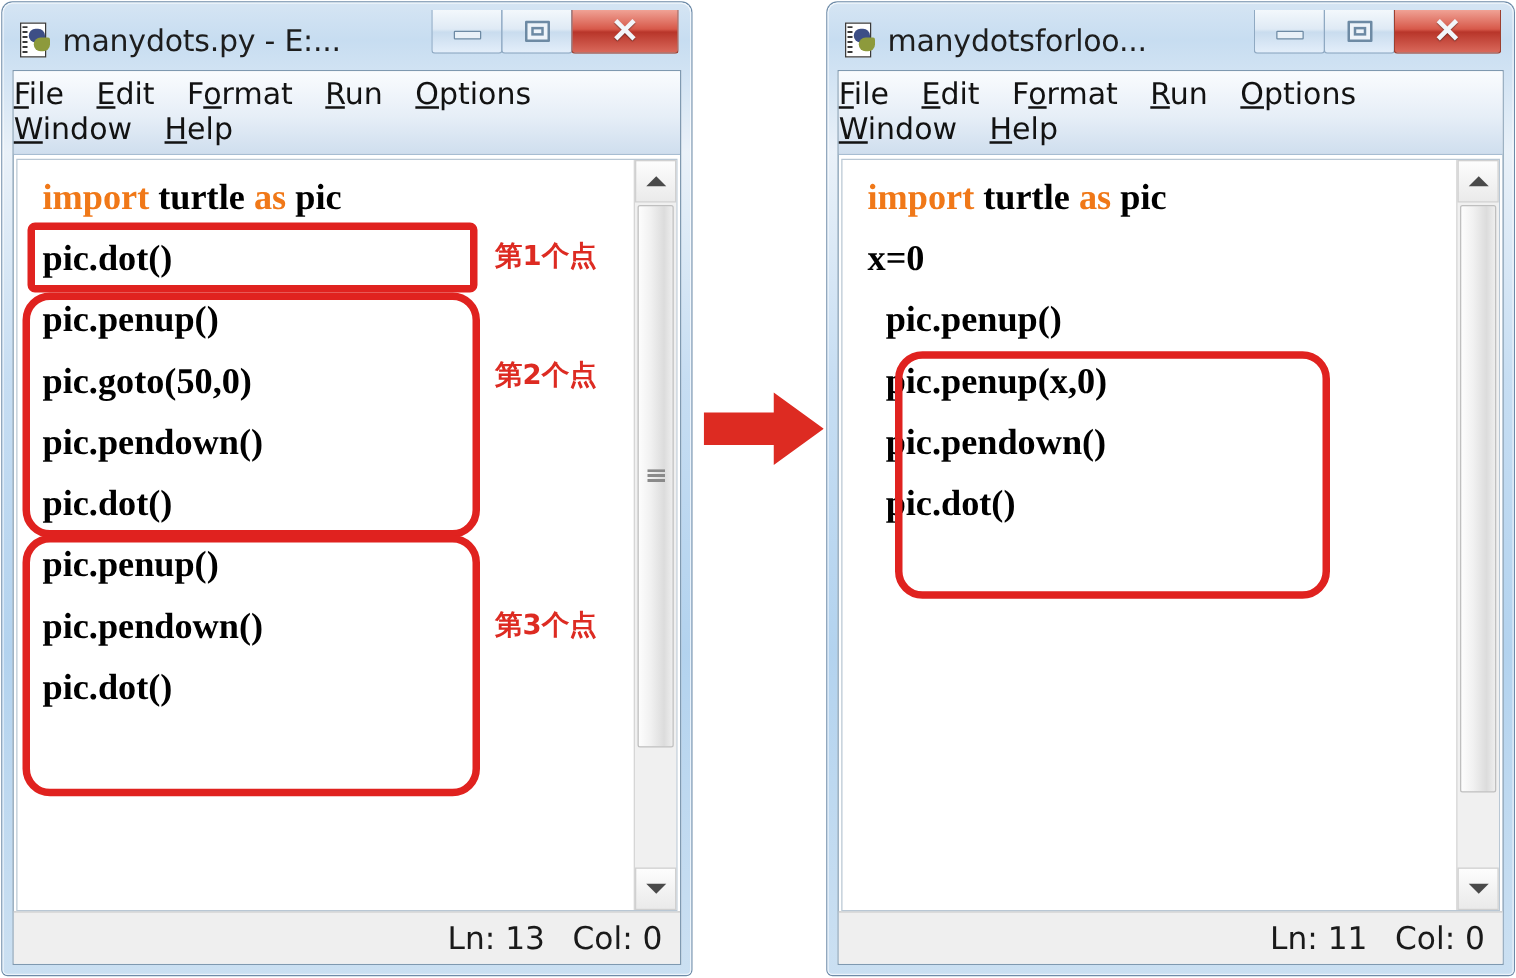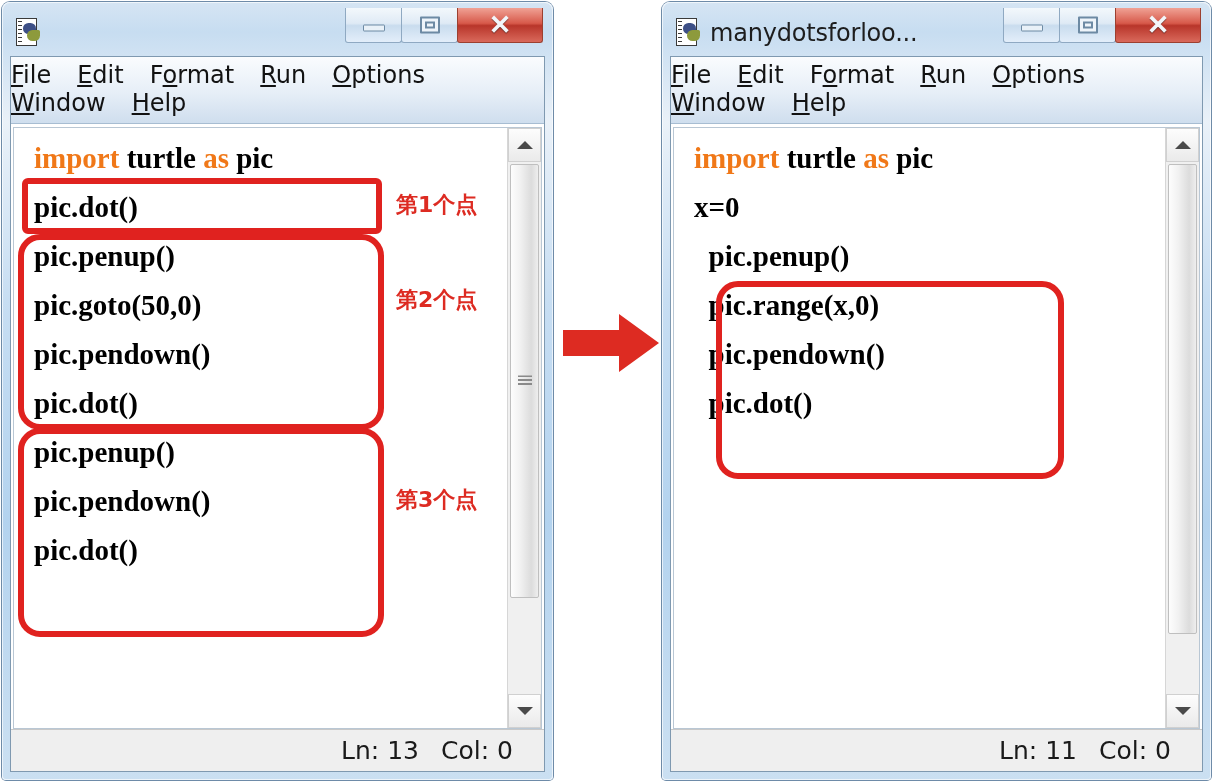--- a/index.html
+++ b/index.html
@@ -235,21 +235,21 @@
 
   
   .statusbar {
     flex: 0 0 auto;
     height: 42px;
     background: #efefef;
     border-top: 1px solid #c8c8c8;
     display: flex;
     align-items: center;
     justify-content: flex-end;
-    padding-right: 31px;
+    padding-right: 14px;
     gap: 22px;
   }
   .status-text {
     font-size: 25px;
     color: #1a1a1a;
     font-family: "DejaVu Sans", sans-serif;
   }
 
   
   .anno-box {
@@ -284,20 +284,21 @@
 <div class="stage">
 
   <div class="win win-left">
 
     <div class="titlebar">
       <div class="app-icon">
         <div class="page"></div>
         <div class="snake-b"></div>
         <div class="snake-y"></div>
       </div>
+      <div class="title-text">manydots.py - E:...</div>
 
       <div class="caption-buttons">
         <div class="cbtn">
           <span class="glyph-min"></span>
         </div>
         <div class="cbtn">
           <span class="glyph-max"></span>
         </div>
         <div class="cbtn close">
           <span class="glyph-close">✕</span>
@@ -405,21 +406,21 @@
           <div class="menu-item"><u>W</u>indow</div>
           <div class="menu-item"><u>H</u>elp</div>
         </div>
       </div>
 
       <div class="editor-wrap">
         <div class="code" id="code-right">
             <div class="line"><span class="kw">import</span><span> turtle </span><span class="kw">as</span><span> pic</span></div>
             <div class="line"><span>x=0</span></div>
             <div class="line"><span>  pic.penup()</span></div>
-            <div class="line"><span>  pic.range(x,0)</span></div>
+            <div class="line"><span>  pic.penup(x,0)</span></div>
             <div class="line"><span>  pic.pendown()</span></div>
             <div class="line"><span>  pic.dot()</span></div>
           </div>
 
         <div class="anno-box" style="left:42px; top:153px; width:348px; height:198px;"></div>
 
         <div class="vscroll">
           <div class="sb-btn">
             <span class="tri up"></span>
           </div>

